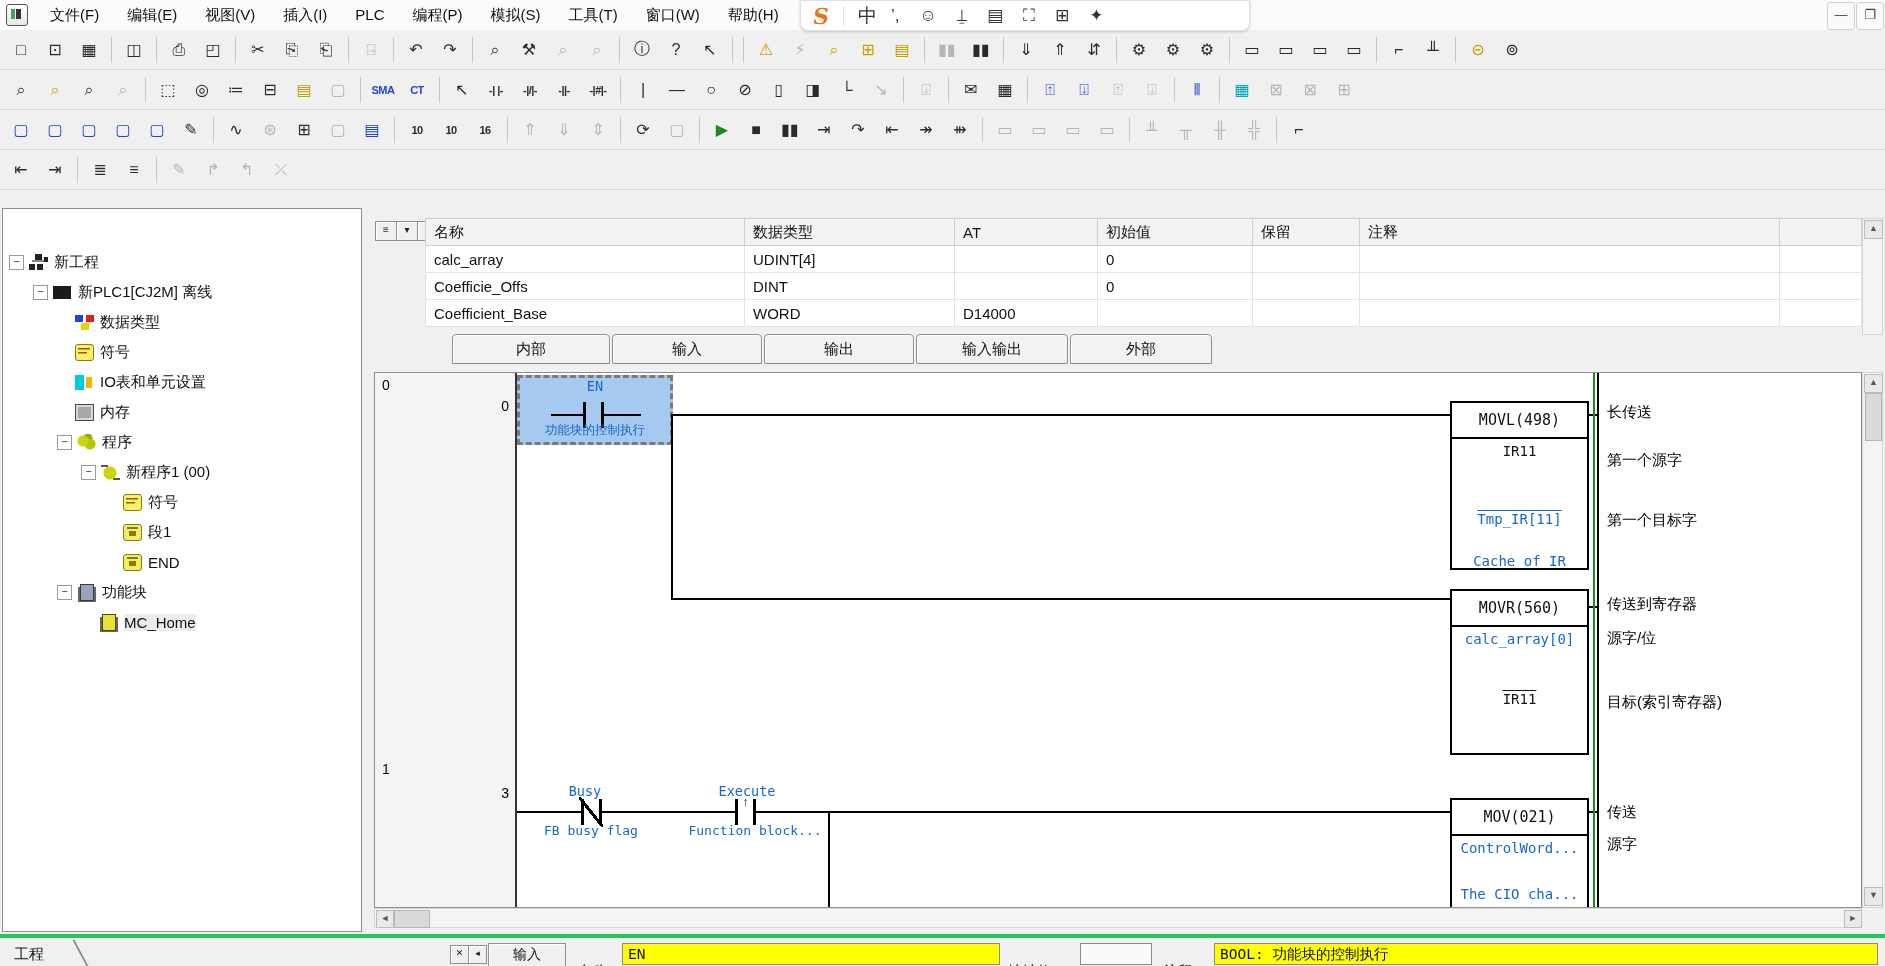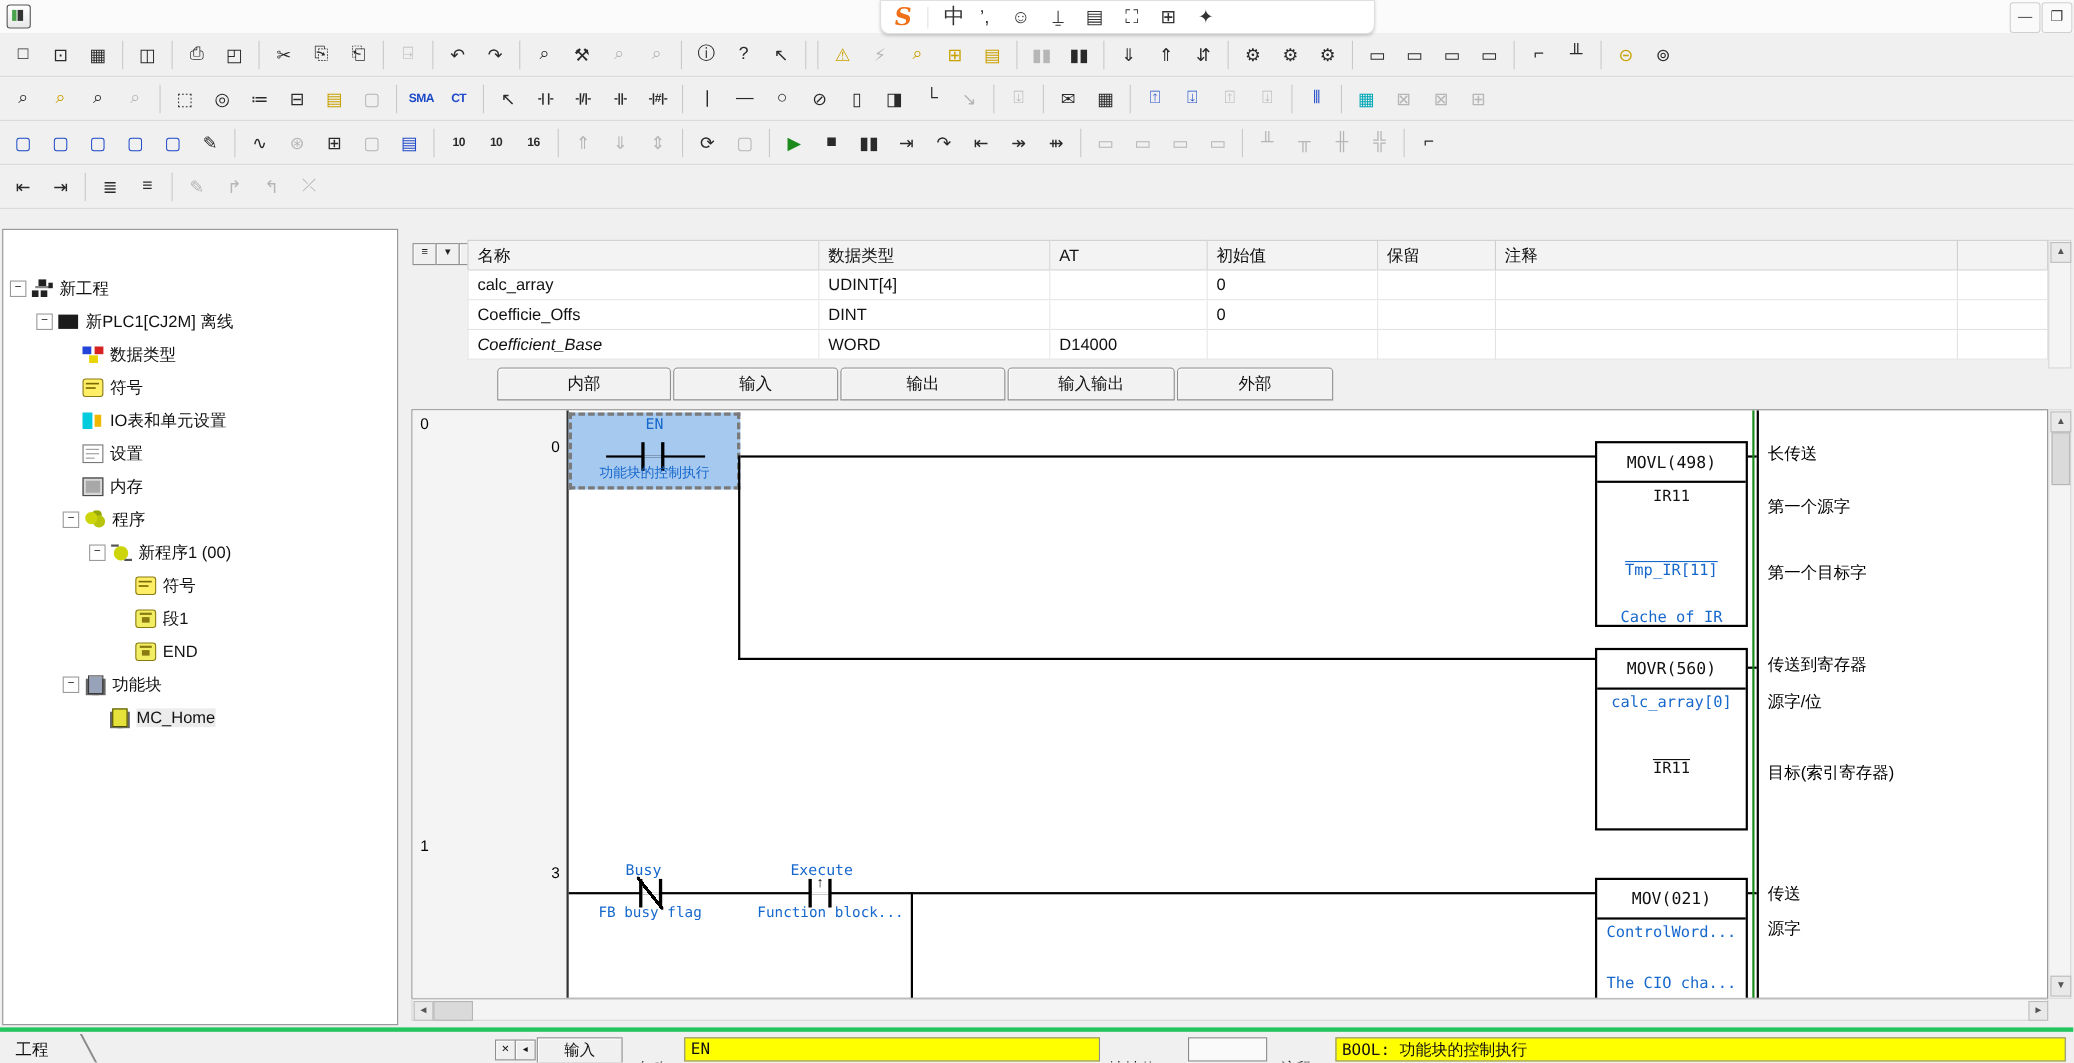--- a/index.html
+++ b/index.html
@@ -97,20 +97,32 @@
   .bb-field{position:absolute;top:5px;height:22px;border:1px solid #8a8a8a;box-sizing:border-box;display:flex;align-items:center;padding:0 5px;font-size:14.5px;font-family:"DejaVu Sans Mono",monospace;}
   .yellow{background:#ffff00;}
   
   .wctl{position:absolute;top:2px;width:26px;height:26px;border:1px solid #cfcfcf;background:#fafafa;border-radius:3px;font-size:13px;line-height:24px;text-align:center;color:#444;}
 </style>
 </head>
 <body>
 
 <div id="menubar">
   <div id="app-icon"></div>
+  <div id="menu-items" style="display: flex;">
+      <span class="menu-item">文件(F)</span>
+      <span class="menu-item">编辑(E)</span>
+      <span class="menu-item">视图(V)</span>
+      <span class="menu-item">插入(I)</span>
+      <span class="menu-item">PLC</span>
+      <span class="menu-item">编程(P)</span>
+      <span class="menu-item">模拟(S)</span>
+      <span class="menu-item">工具(T)</span>
+      <span class="menu-item">窗口(W)</span>
+      <span class="menu-item">帮助(H)</span>
+    </div>
 </div>
 <div id="ime-bar">
   <span class="ime-logo">S</span>
   <span class="ime-div"></span>
   <span class="ime-ic" style="font-size:19px">中</span>
   <span id="ime-icons" style="display:flex;gap:20px;align-items:center">
       <span class="ime-ic">’,</span>
       <span class="ime-ic">☺</span>
       <span class="ime-ic">⍊</span>
       <span class="ime-ic">▤</span>
@@ -316,26 +328,20 @@
       </div>
       <div class="trow">
         <span style="width: 54px; flex: 0 0 auto;"></span>
         <span style="width: 18px; flex: 0 0 auto;"></span>
         <span class="ti iotable"></span>
         <span class="tlabel">IO表和单元设置</span>
       </div>
       <div class="trow">
         <span style="width: 54px; flex: 0 0 auto;"></span>
         <span style="width: 18px; flex: 0 0 auto;"></span>
-        <span class="ti settings"></span>
-        <span class="tlabel">设置</span>
-      </div>
-      <div class="trow">
-        <span style="width: 54px; flex: 0 0 auto;"></span>
-        <span style="width: 18px; flex: 0 0 auto;"></span>
         <span class="ti memory"></span>
         <span class="tlabel">内存</span>
       </div>
       <div class="trow">
         <span style="width: 54px; flex: 0 0 auto;"></span>
         <span class="exp">−</span>
         <span class="ti programs"></span>
         <span class="tlabel">程序</span>
       </div>
       <div class="trow">
@@ -407,21 +413,21 @@
       <div class="srow">
         <div class="dcell" style="width: 320px;">Coefficie_Offs</div>
         <div class="dcell" style="width: 210px;">DINT</div>
         <div class="dcell" style="width: 143px;"></div>
         <div class="dcell" style="width: 155px;">0</div>
         <div class="dcell" style="width: 107px;"></div>
         <div class="dcell" style="width: 420px;"></div>
         <div class="dcell" style="width: 82px;"></div>
       </div>
       <div class="srow">
-        <div class="dcell" style="width: 320px; font-style: italic;">Coefficient_Base</div>
+        <div class="dcell" style="width: 320px;">Coefficient_Base</div>
         <div class="dcell" style="width: 210px;">WORD</div>
         <div class="dcell" style="width: 143px;">D14000</div>
         <div class="dcell" style="width: 155px;"></div>
         <div class="dcell" style="width: 107px;"></div>
         <div class="dcell" style="width: 420px;"></div>
         <div class="dcell" style="width: 82px;"></div>
       </div>
     </div>
   <div class="sbv" style="left:1490px;top:10px;height:117px">
     <div class="sbtn" style="top:1px">▲</div>

